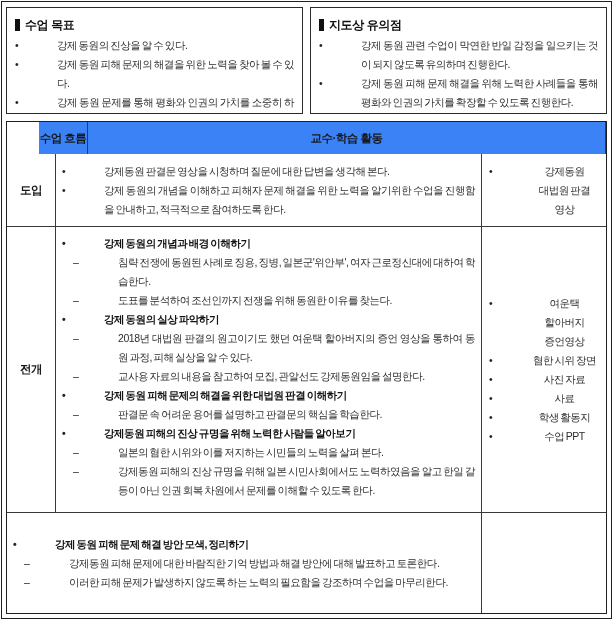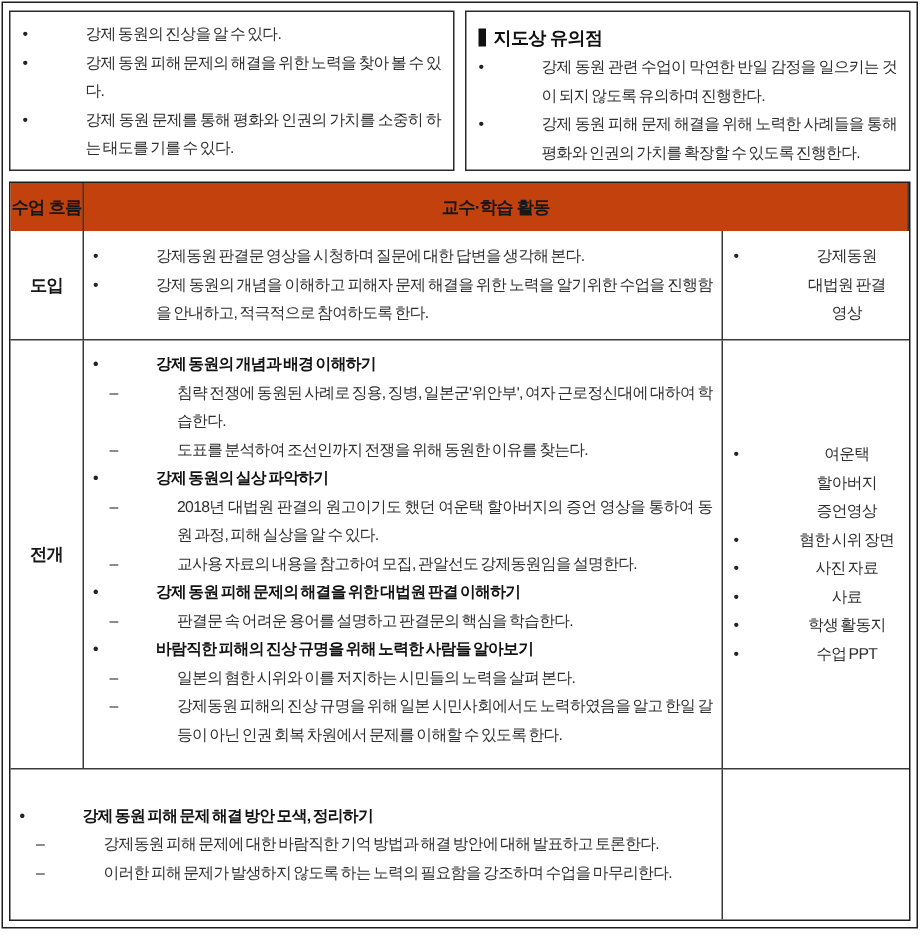--- a/index.html
+++ b/index.html
@@ -29,35 +29,39 @@
   
   .sheet { border:1.5px solid #1f1f1f; margin-top:7px; flex:1 1 auto; display:flex; flex-direction:column; background:#fff; }
   .trow { display:flex; border-top:1px solid #3a3a3a; align-items:stretch; }
   .trow:first-child { border-top:none; }
   .c1 { flex:0 0 49px; border-right:1px solid #3a3a3a; display:flex; align-items:center; justify-content:center;
         font-weight:bold; font-size:11.5px; color:#181818; letter-spacing:-0.5px; }
   .c2 { flex:1 1 auto; border-right:1px solid #3a3a3a; padding:5px 6px; display:flex; flex-direction:column; justify-content:center; }
   .c3 { flex:0 0 124px; padding:5px 7px; display:flex; flex-direction:column; justify-content:center; }
   .c3 .item .mk { flex:0 0 9px; }
   .c3 .item .tx { text-align:center; word-break:keep-all; }
-  .thead { background:#c2410c; height:32px; flex:0 0 auto; }
+  .thead { background:#3b82f6; height:32px; flex:0 0 auto;margin-left:32px; }
   .thead .hc { display:flex; align-items:center; justify-content:center; font-weight:bold; font-size:11.5px; color:#181818; letter-spacing:-0.5px; }
   .r-intro { min-height:72px; }
   .r-dev   { flex:1 1 auto; min-height:282px; }
   .r-dev .c2 { justify-content:flex-start; padding-top:7px; }
   .r-wrap  { min-height:101px; }
 </style>
 </head>
 <body>
 
 <div class="page">
   <div class="frame">
 
     <div class="top-row">
       <div class="box">
+        <div class="box-title">
+          <span class="bar"></span>
+          <span>수업 목표</span>
+        </div>
         <div id="objectives-list">
             <div class="item b">
               <span class="mk">•</span>
               <div class="tx">강제 동원의 진상을 알 수 있다.</div>
             </div>
             <div class="item b">
               <span class="mk">•</span>
               <div class="tx">강제 동원 피해 문제의 해결을 위한 노력을 찾아 볼 수 있다.</div>
             </div>
             <div class="item b">
@@ -138,21 +142,21 @@
               <div class="item bb">
                 <span class="mk">•</span>
                 <div class="tx">강제 동원 피해 문제의 해결을 위한 대법원 판결 이해하기</div>
               </div>
               <div class="item d">
                 <span class="mk">–</span>
                 <div class="tx">판결문 속 어려운 용어를 설명하고 판결문의 핵심을 학습한다.</div>
               </div>
               <div class="item bb">
                 <span class="mk">•</span>
-                <div class="tx">바람직한 피해의 진상 규명을 위해 노력한 사람들 알아보기</div>
+                <div class="tx">강제동원 피해의 진상 규명을 위해 노력한 사람들 알아보기</div>
               </div>
               <div class="item d">
                 <span class="mk">–</span>
                 <div class="tx">일본의 혐한 시위와 이를 저지하는 시민들의 노력을 살펴 본다.</div>
               </div>
               <div class="item d">
                 <span class="mk">–</span>
                 <div class="tx">강제동원 피해의 진상 규명을 위해 일본 시민사회에서도 노력하였음을 알고 한일 갈등이 아닌 인권 회복 차원에서 문제를 이해할 수 있도록 한다.</div>
               </div>
             </div>

